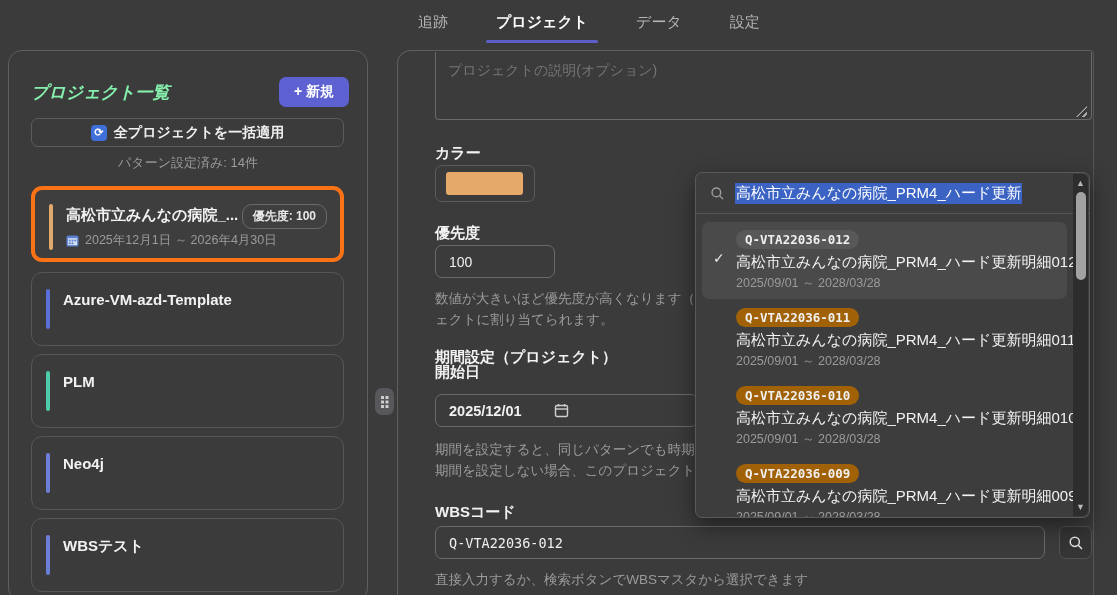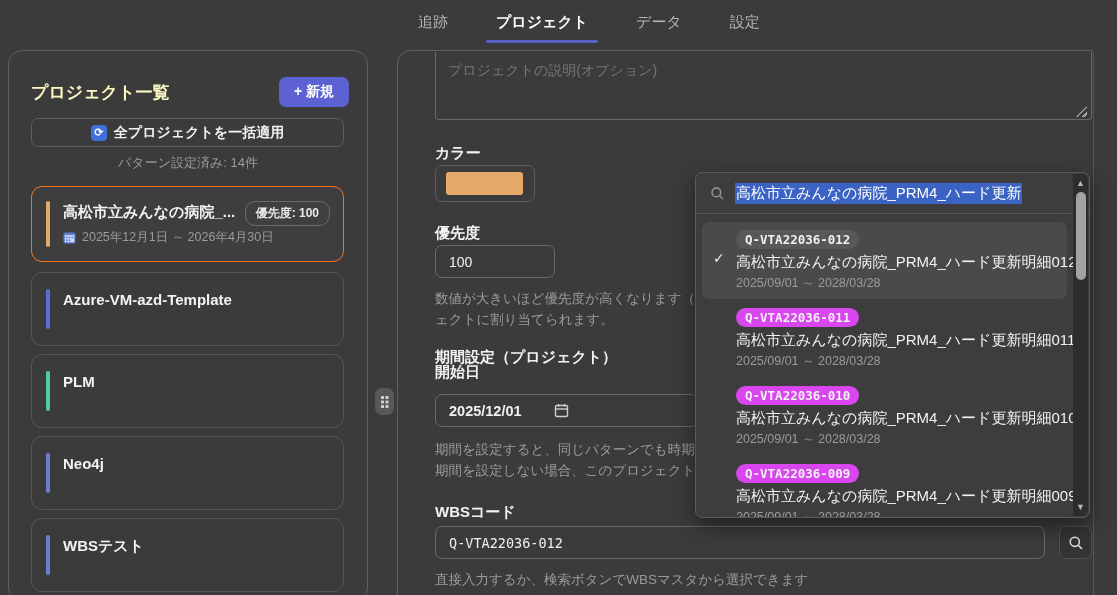--- a/index.html
+++ b/index.html
@@ -15,36 +15,36 @@
   .tab { position:relative; font-size:15px; color:#b5b5b5; padding:12px 4px; cursor:pointer; }
   .tab.active { color:#ffffff; font-weight:bold; }
   .tab.active::after { content:""; position:absolute; left:-6px; right:-6px; bottom:1px; height:3px; border-radius:2px; background:#5b5fc7; }
 
   
   .sidebar {
     position:absolute; left:8px; top:50px; width:360px; height:552px;
     border:1px solid #5e5e5e; border-radius:14px;
   }
   .sidebar-header { position:absolute; left:22px; right:18px; top:26px; display:flex; align-items:center; justify-content:space-between; }
-  .sidebar-title { font-size:17px; font-weight:bold; color:#fef9c3; }
+  .sidebar-title { font-size:17px; font-weight:bold; color:#86efac;font-style:italic; }
   .new-btn { background:#5d61d2; color:#fff; font-weight:bold; font-size:14px; border:none; border-radius:7px; padding:6px 15px; cursor:pointer; }
   .apply-all-btn {
     position:absolute; left:22px; top:67px; width:313px; height:29px;
     background:transparent; border:1px solid #5c5c5c; border-radius:7px;
     color:#f0f0f0; font-weight:bold; font-size:14px; cursor:pointer;
     display:flex; align-items:center; justify-content:center; gap:7px;
   }
   .sync-icon { display:inline-flex; width:16px; height:16px; border-radius:4px; background:#3f6fd8; color:#fff; font-size:11px; align-items:center; justify-content:center; }
   .pattern-count { position:absolute; left:0; right:0; top:103px; text-align:center; font-size:13px; color:#9b9b9b; }
 
   .card {
     position:absolute; left:22px; width:313px; height:74px;
     border:1px solid #565656; border-radius:11px; cursor:pointer;
   }
-  .card.selected { border:1px solid #f97316; background:rgba(255,255,255,0.015); }
+  .card.selected { border:4px solid #f97316; background:rgba(255,255,255,0.015); }
   .accent-bar { position:absolute; left:14px; top:16px; width:4px; height:40px; border-radius:2px; }
   .card.selected .accent-bar { top:14px; height:46px; }
   .card-name { position:absolute; left:31px; top:18px; font-size:15px; font-weight:bold; color:#f2f2f2; max-width:180px; white-space:nowrap; overflow:hidden; }
   .card.selected .card-name { top:16px; }
   .prio-badge {
     position:absolute; right:13px; top:14px; font-size:12px; font-weight:bold; color:#e8e8e8;
     border:1px solid #6a6a6a; border-radius:10px; padding:3px 10px; background:#3f3f3f;
   }
   .card-dates { position:absolute; left:31px; top:42px; font-size:12.5px; color:#9b9b9b; display:flex; align-items:center; gap:6px; }
   .cal-blue { width:13px; height:13px; flex:0 0 auto; }
@@ -88,21 +88,21 @@
     position:absolute; left:695px; top:172px; width:395px; height:346px; z-index:10;
     background:#3d3d3d; border:1px solid #5a5a5a; border-radius:7px;
     box-shadow:0 8px 22px rgba(0,0,0,0.45); overflow:hidden;
   }
   .dd-search { position:absolute; left:0; right:0; top:0; height:41px; border-bottom:1px solid #555; display:flex; align-items:center; gap:10px; padding:0 14px; }
   .dd-search-text { font-size:15px; background:#3b63c4; color:#ffffff; padding:1px 1px; white-space:nowrap;text-align:center; }
   .dd-list { position:absolute; left:0; right:16px; top:42px; bottom:0; overflow:hidden; padding:7px 6px 0 6px; }
   .dd-item { position:relative; padding:8px 12px 7px 34px; border-radius:7px; margin-bottom:1px; cursor:pointer; }
   .dd-item.selected { background:#4a4a4a; }
   .dd-check { position:absolute; left:11px; top:28px; font-size:14px; color:#e8e8e8; }
-  .dd-chip { display:inline-block; background:#d946ef; border-radius:10px; padding:2px 9px; font-family:"DejaVu Sans Mono",monospace; font-size:12.5px; font-weight:bold; color:#f0f0f0; }
+  .dd-chip { display:inline-block; background:#a16207; border-radius:10px; padding:2px 9px; font-family:"DejaVu Sans Mono",monospace; font-size:12.5px; font-weight:bold; color:#f0f0f0; }
   .dd-item.selected .dd-chip { background:#585858; }
   .dd-title { margin-top:4px; font-size:15px; color:#f2f2f2; white-space:nowrap; }
   .dd-dates { margin-top:3px; font-size:12.5px; color:#9b9b9b; }
   .dd-scroll { position:absolute; right:1px; top:1px; bottom:1px; width:15px; background:#2d2d2d; border-radius:0 6px 6px 0; }
   .dd-arrow { position:absolute; left:0; right:0; text-align:center; font-size:9px; color:#b8b8b8; cursor:pointer; }
   .dd-thumb { position:absolute; left:2.5px; top:18px; width:10px; height:88px; background:#a2a2a2; border-radius:5px; cursor:grab; }
 </style>
 </head>
 <body>
 

